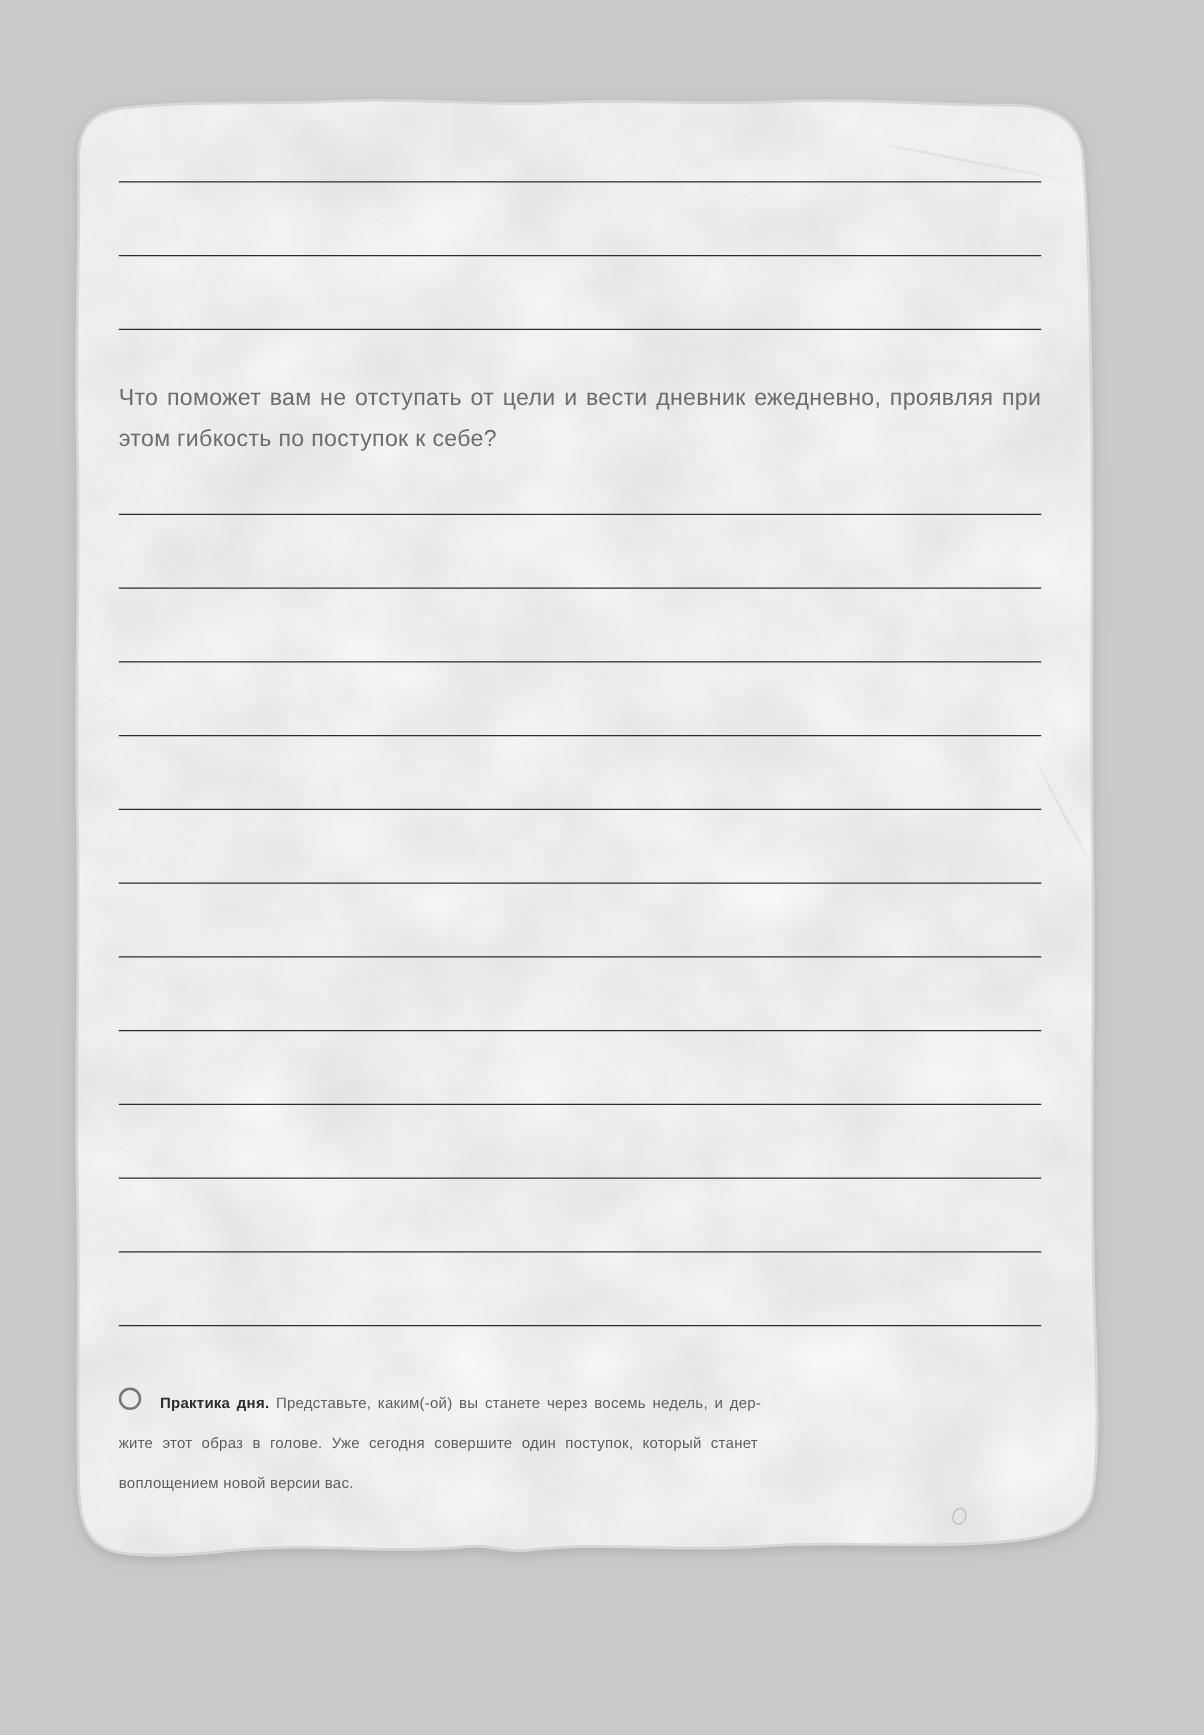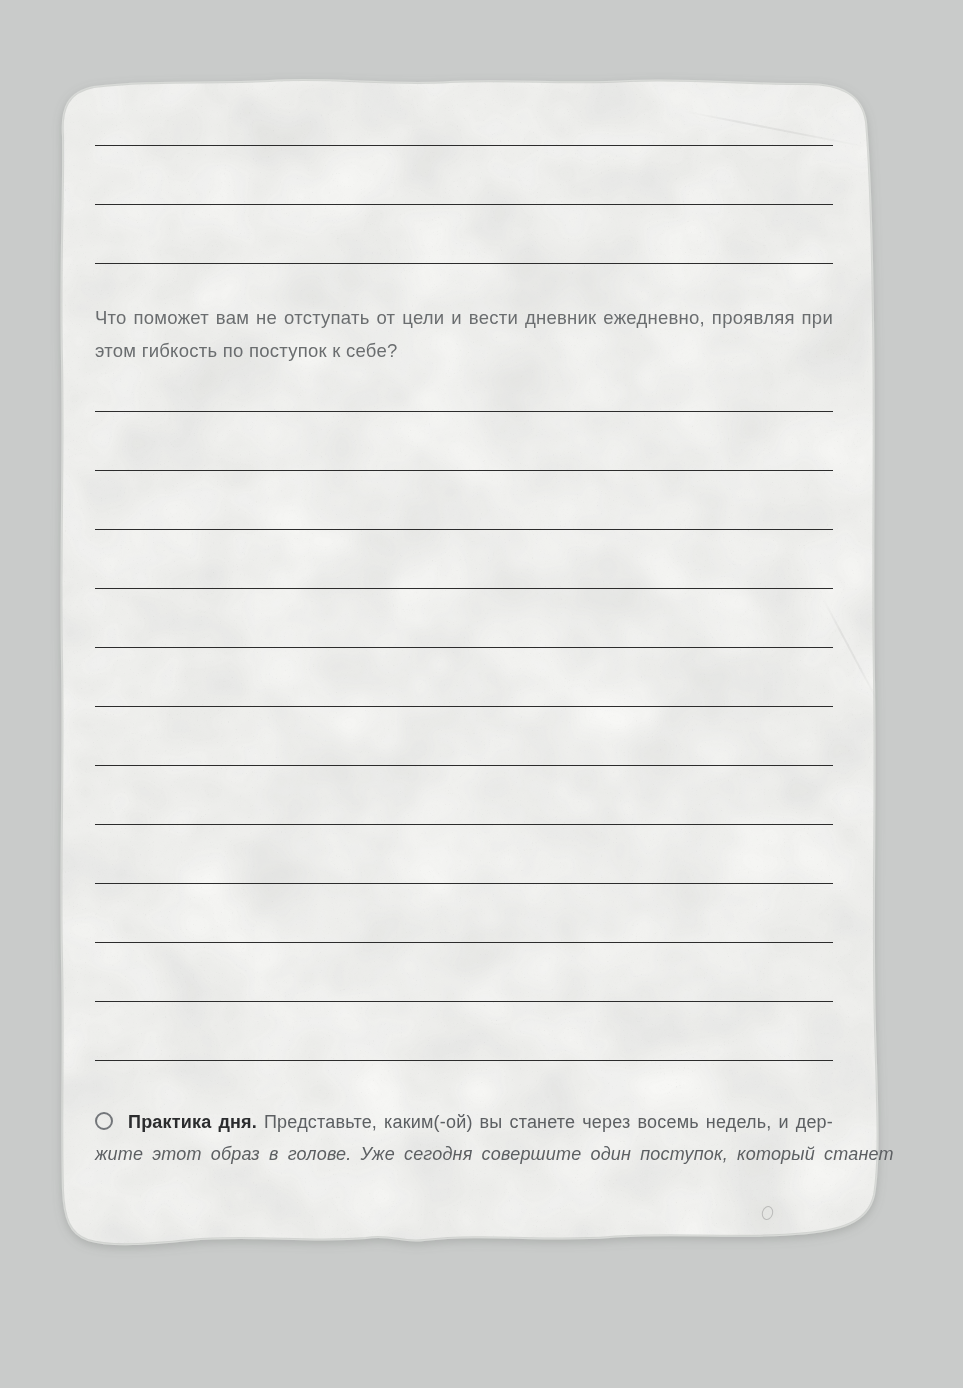--- a/index.html
+++ b/index.html
@@ -21,21 +21,21 @@
     background: #2c2c2c;
   }
 
   .question {
     position: absolute; left: 95px; top: 301px; width: 738px;
     font-size: 18.5px; line-height: 33px;
     color: #6a6d6f; letter-spacing: 0.25px;
   }
   .practice {
     position: absolute; left: 95px; top: 1106px; width: 738px;
-    font-size: 18px; line-height: 32px;
+    font-size: 12px; line-height: 32px;
     color: #5c5f62; letter-spacing: 0.2px;
   }
   .fit-line { white-space: nowrap; }
   .fit-line .fl { display: inline; }
 
   .bullet {
     display: inline-block;
     width: 14px; height: 14px;
     border: 2px solid #73767a;
     border-radius: 50%;
@@ -114,20 +114,21 @@
       <div class="ruled-line" style="top: 1060px;"></div>
     </div>
 
   <div class="question">
     <div class="fit-line"><span class="fl" style="word-spacing: 1.50911px;">Что поможет вам не отступать от цели и вести дневник ежедневно, проявляя при</span></div>
     <div>этом гибкость по поступок к себе?</div>
   </div>
 
   <div class="practice">
     <div class="fit-line"><span class="fl" style="word-spacing: 1.74844px;"><span class="bullet"></span><b class="plabel">Практика дня.</b> <span>Представьте, каким(-ой) вы станете через восемь недель, и дер-</span></span></div>
-    <div class="fit-line"><span class="fl" style="word-spacing: 3.8679px; font-style: italic;">жите этот образ в голове. Уже сегодня совершите один поступок, который станет</span></div>
+    <div class="fit-line"><span class="fl" style="word-spacing: 3.8679px;">жите этот образ в голове. Уже сегодня совершите один поступок, который станет</span></div>
+    <div>воплощением новой версии вас.</div>
   </div>
 
   <div class="blemish"></div>
   <div class="crease crease1"></div>
   <div class="crease crease2"></div>
 
 </div>
 
 </body></html>

